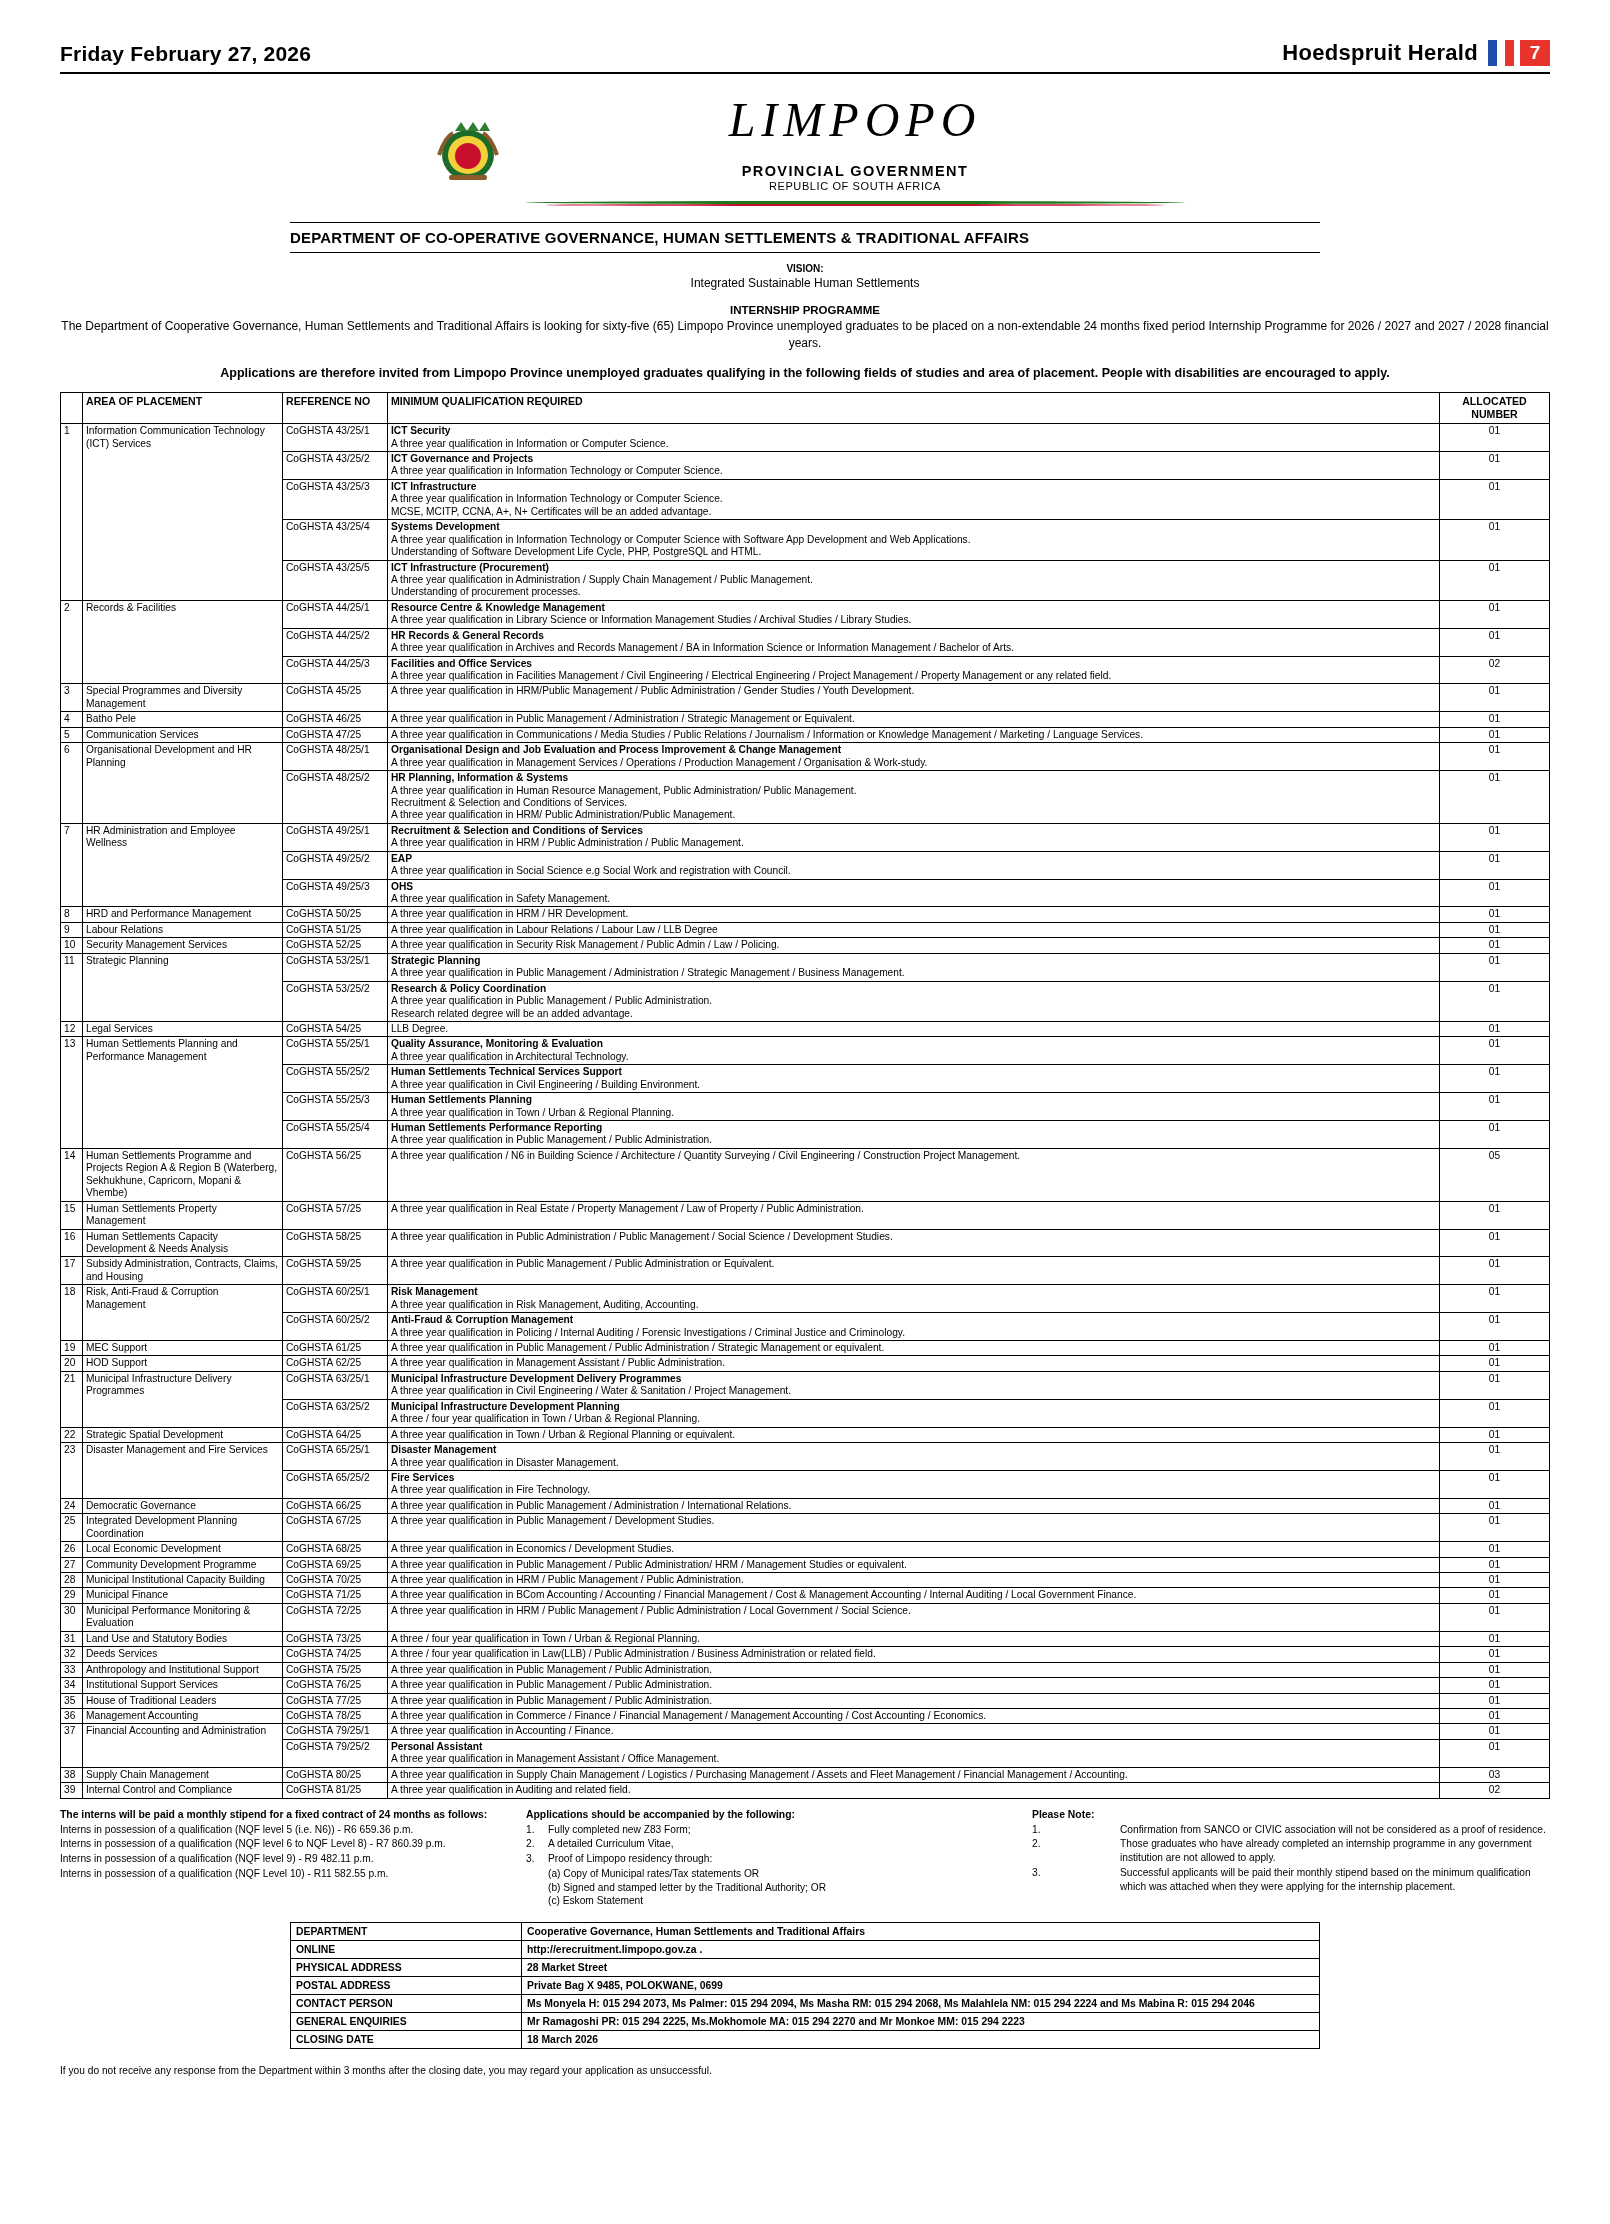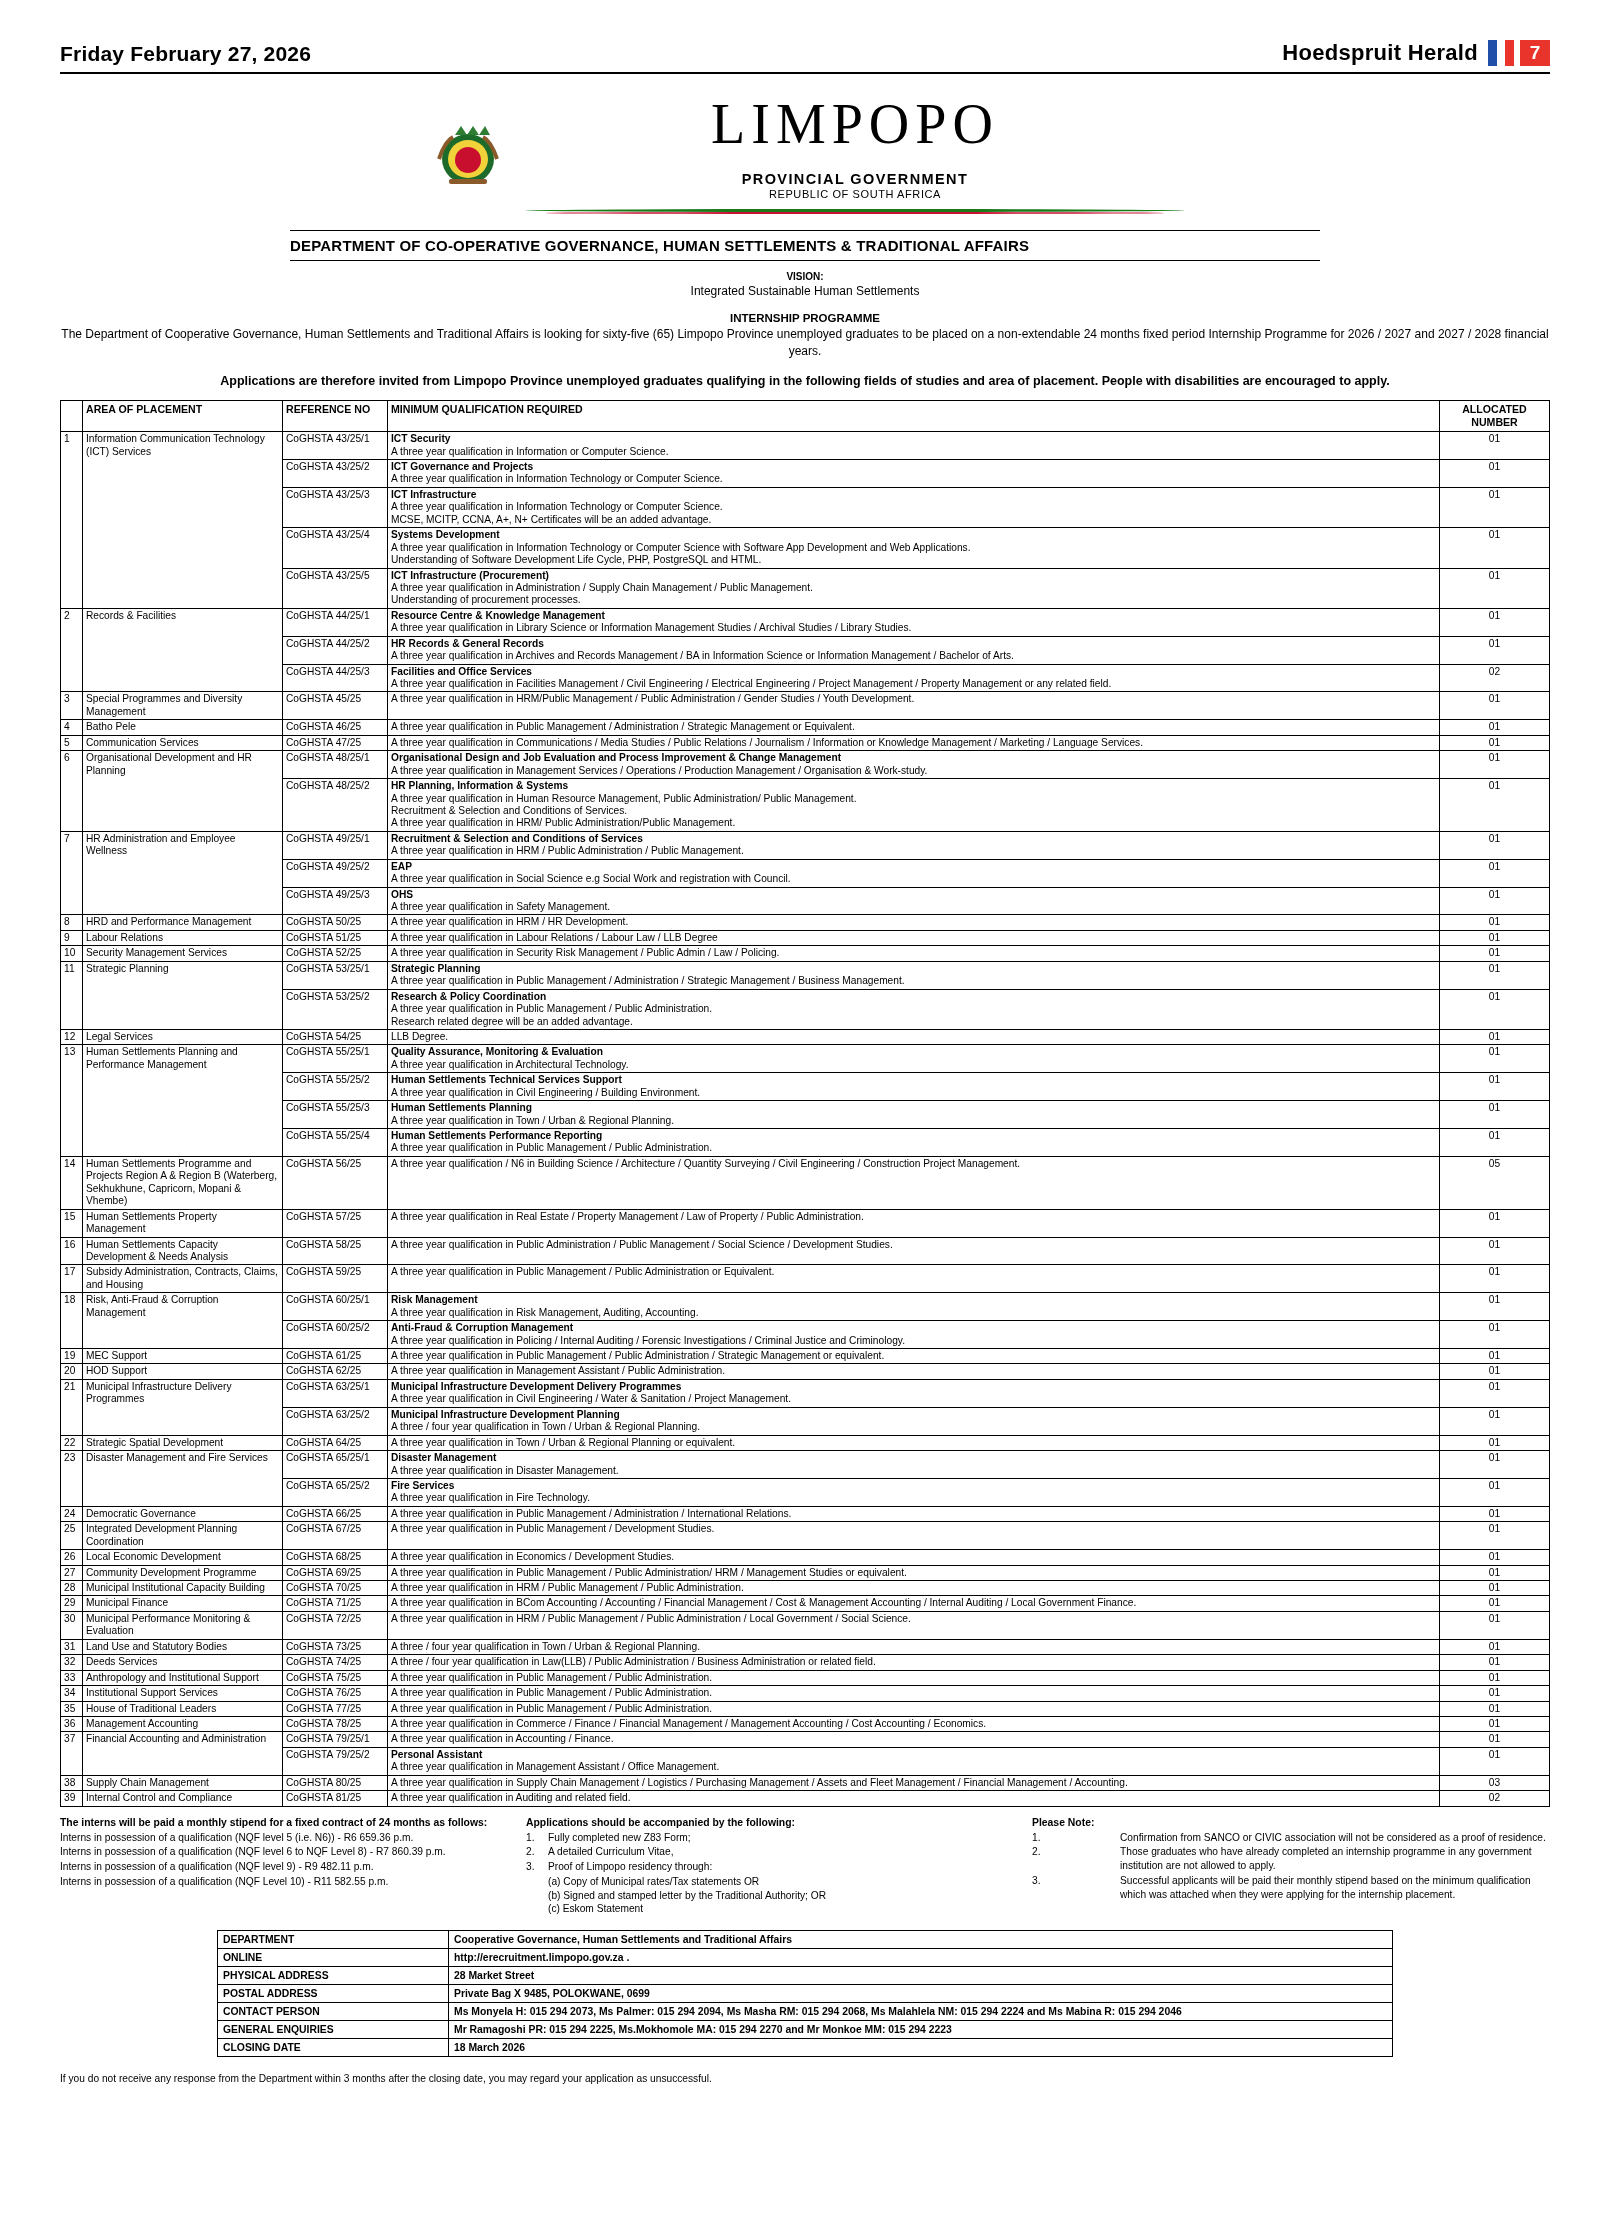--- a/index.html
+++ b/index.html
@@ -52,21 +52,21 @@
     margin-top:22px;
     display:flex;
     justify-content:center;
     align-items:center;
     gap:14px;
   }
   .crest{width:86px;height:74px;position:relative;}
   .limpopo-txt{line-height:1;text-align:center;}
   .limpopo-txt .l1{
     font-family:"Liberation Serif", serif;
-    font-size:56px;letter-spacing:6px;font-weight:normal;
+    font-size:48px;letter-spacing:6px;font-weight:normal;font-style:italic;
   }
   .limpopo-txt .l2{font-size:14.5px;font-weight:bold;letter-spacing:1.4px;margin-top:20px;}
   .limpopo-txt .l3{font-size:11px;letter-spacing:.6px;margin-top:2px;}
   .swoosh{
     width:660px;height:10px;margin:6px auto 0 auto;position:relative;
   }
   .swoosh .s1{position:absolute;left:0;top:3px;width:100%;height:3px;background:#1a7a1a;border-radius:50%;}
   .swoosh .s2{position:absolute;left:3%;top:6px;width:94%;height:2px;background:#c8102e;border-radius:50%;}
   .deptline{
     margin:14px auto 0 auto;
@@ -126,21 +126,21 @@
   .notes h4{margin:0 0 3px 0;font-size:10.4px;font-weight:bold;}
   .notes p{margin:0 0 1px 0;line-height:1.35;}
   .numrow{display:flex;gap:6px;line-height:1.35;margin-bottom:1px;}
   .numrow .n{width:16px;flex:none;}
   .numrow .n3{width:22px;flex:none;}
   .sub-ab{margin-left:22px;line-height:1.35;}
   
   table.contact{
     border-collapse:collapse;
     margin:14px auto 0 auto;
-    width:1176px;
+    width:1030px;
     font-size:10.4px;
   }
   table.contact td{
     border:1px solid #000;
     padding:2px 5px;
     line-height:1.25;
   }
   table.contact td.k{width:220px;font-weight:bold;}
   table.contact td.v{font-weight:bold;}
   .footnote{

